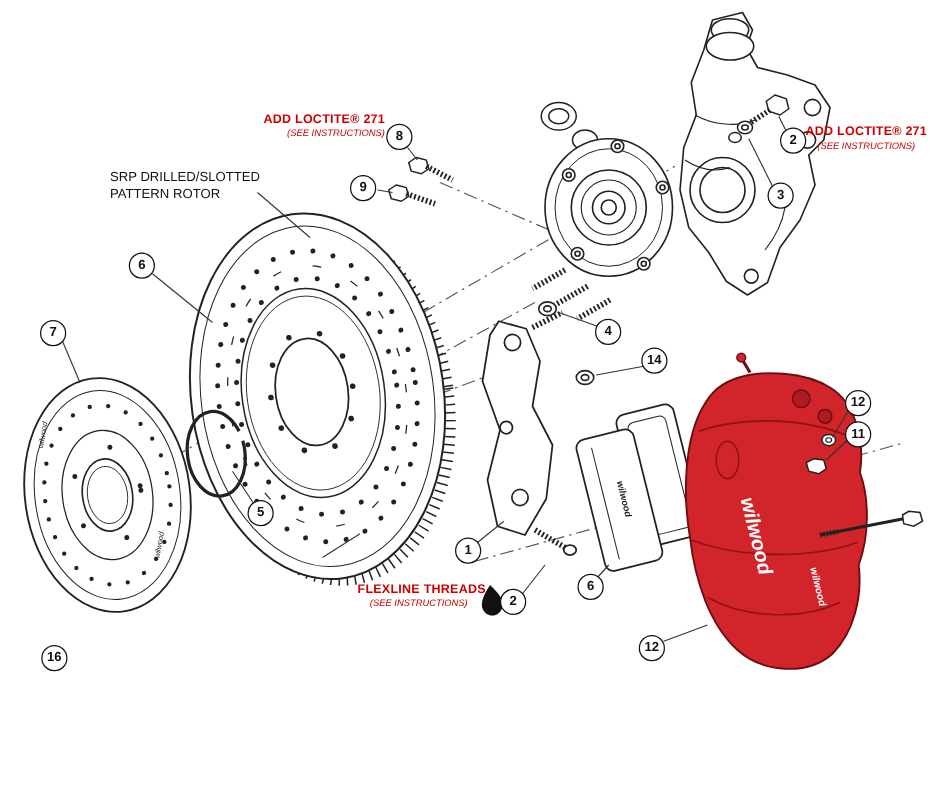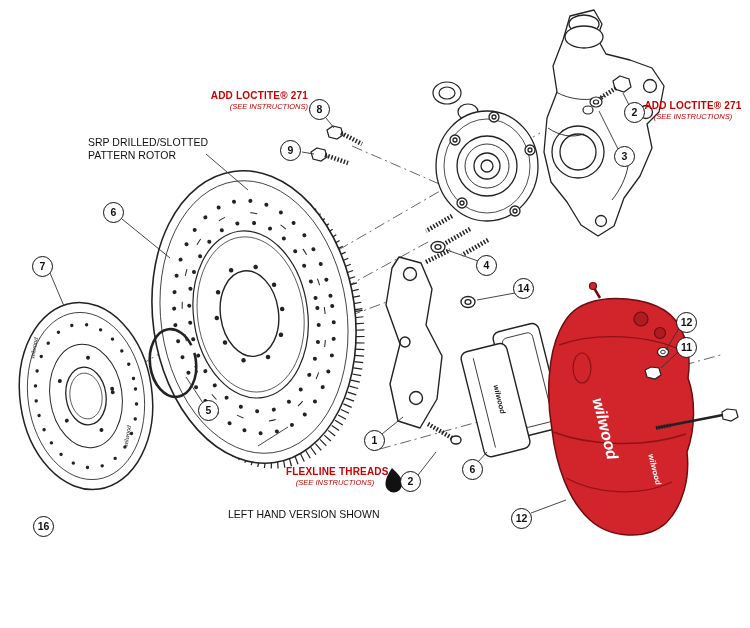--- a/index.html
+++ b/index.html
@@ -229,16 +229,15 @@
   </div>
 
 
   <div class="lbl red align-center" style="left:286px;top:466px;width:98px">
     <div class="red-head">FLEXLINE THREADS</div>
     <div class="red-sub">(SEE INSTRUCTIONS)</div>
   </div>
 
 
   <div class="lbl" style="left:228px;top:508px">
-    <div>LEFT HAND VERSION SHOWN</div>
   </div>
 
 </div>
 
 </body></html>

